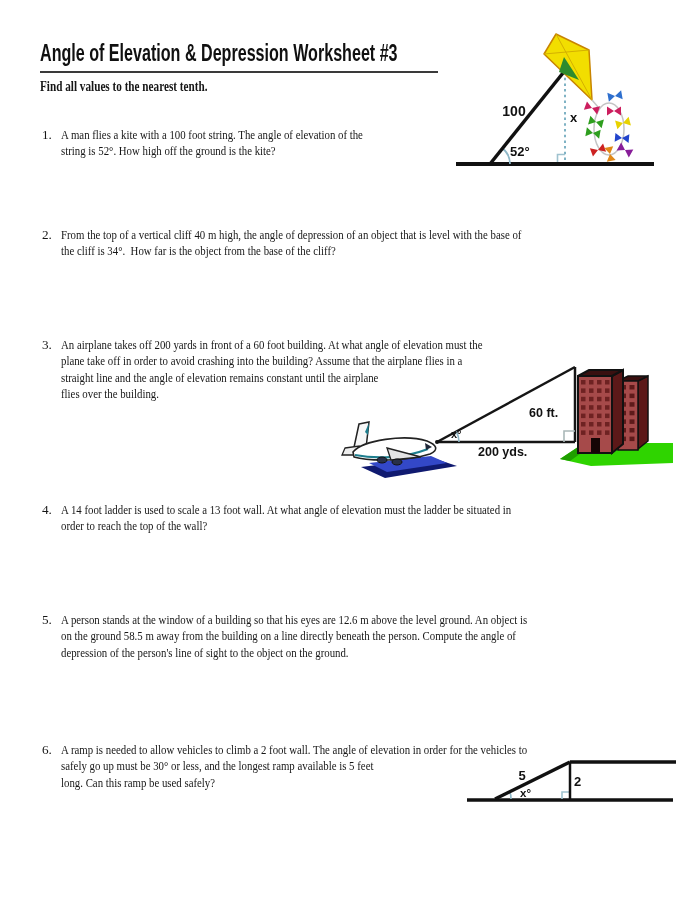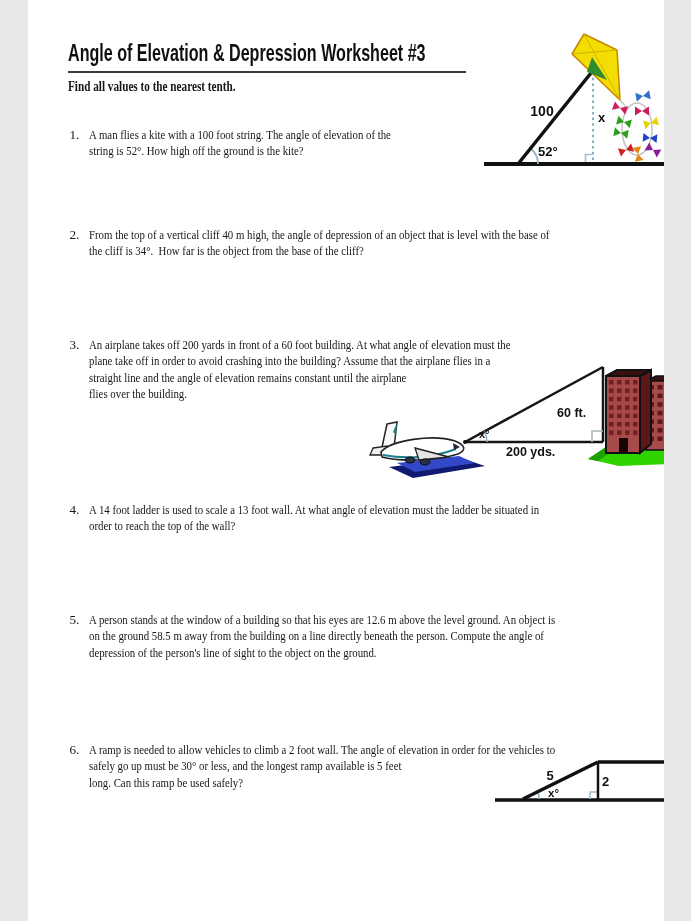--- a/index.html
+++ b/index.html
@@ -1,17 +1,17 @@
 <!DOCTYPE html>
 <html><head>
 <meta charset="utf-8">
 <style>
   html,body{margin:0;padding:0;background:#e8e8e8;}
   .page{
-    position:relative;width:636px;height:921px;background:#ffffff;
+    position:relative;width:691px;height:921px;background:#ffffff;
     font-family:"Liberation Serif",serif;color:#161616;overflow:hidden;margin:0 auto;
   }
   .title{
     position:absolute;left:40px;top:40px;
     font-family:"Liberation Sans",sans-serif;font-weight:bold;font-size:23px;
     white-space:nowrap;transform:scaleX(0.70);transform-origin:left top;color:#101010;
   }
   .title-rule{position:absolute;left:40px;top:71px;width:398px;height:2px;background:#3a3a3a;}
   .subtitle{
     position:absolute;left:40px;top:79px;font-weight:bold;font-size:14px;

